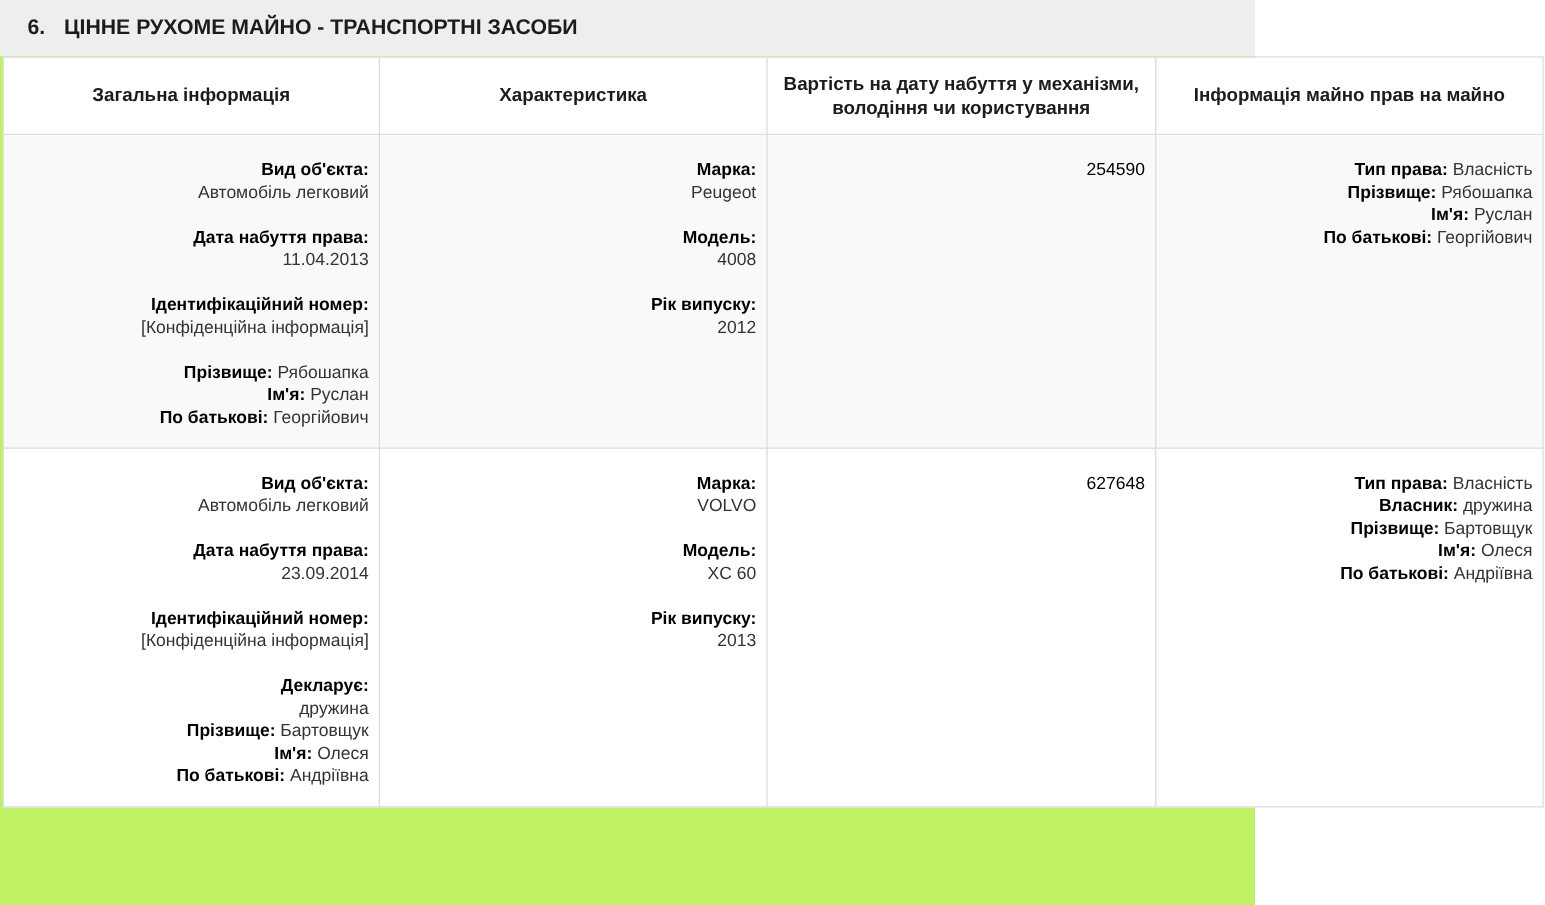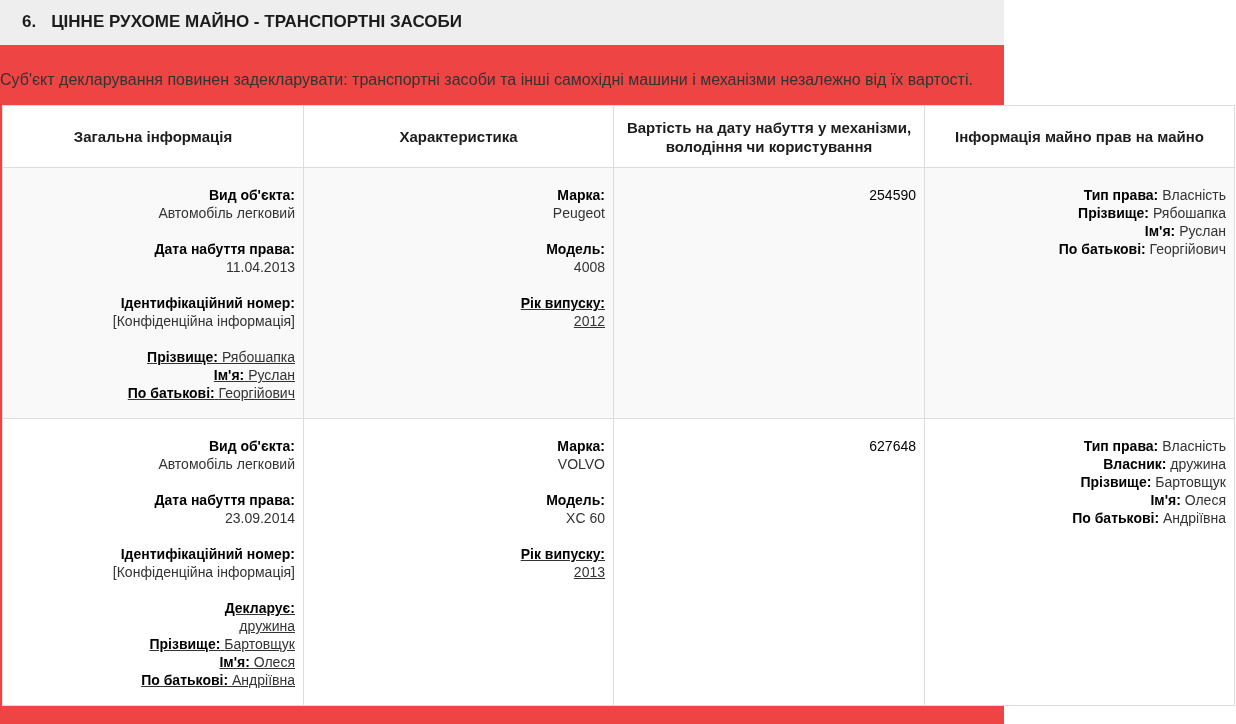--- a/index.html
+++ b/index.html
@@ -6,21 +6,21 @@
   html, body {
     margin: 0;
     padding: 0;
     background: #ffffff;
     font-family: "Liberation Sans", sans-serif;
     color: #333;
   }
   .page {
     width: 1004px;
     min-height: 724px;
-    background: #ef4444;
+    background: #bef264;
   }
   .section-header {
     background: #eeeeee;
     padding: 12px 24px 13px 22px;
     font-size: 17px;
     font-weight: bold;
     color: #1c1c1c;
   }
   .sec-num { margin-right: 15px; }
   .description {
@@ -54,36 +54,35 @@
   }
   table.decl-table td {
     vertical-align: top;
     text-align: right;
     padding: 18px 8px 16px 8px;
     line-height: 18px;
   }
   tbody tr.striped { background: #f9f9f9; }
   tbody tr { background: #ffffff; }
   .field { margin-bottom: 18px; }
-  .group { margin-bottom: 0; text-decoration: underline; }
+  .group { margin-bottom: 0; }
   .lbl { font-weight: bold; color: #000; }
   .val { color: #333; }
   .line { line-height: 18px; }
   .amount { font-weight: normal; color: #000; }
 </style>
 </head>
 <body>
 
 <div class="page">
 
   <div class="section-header">
     <span class="sec-num">6.</span><span class="sec-title">ЦІННЕ РУХОМЕ МАЙНО - ТРАНСПОРТНІ ЗАСОБИ</span>
   </div>
 
-  <p class="description">Суб'єкт декларування повинен задекларувати: транспортні засоби та інші самохідні машини і механізми незалежно від їх вартості.</p>
 
   <table class="decl-table">
     <colgroup>
       <col style="width:301px">
       <col style="width:310px">
       <col style="width:311px">
       <col style="width:310px">
     </colgroup>
     <thead>
       <tr>

